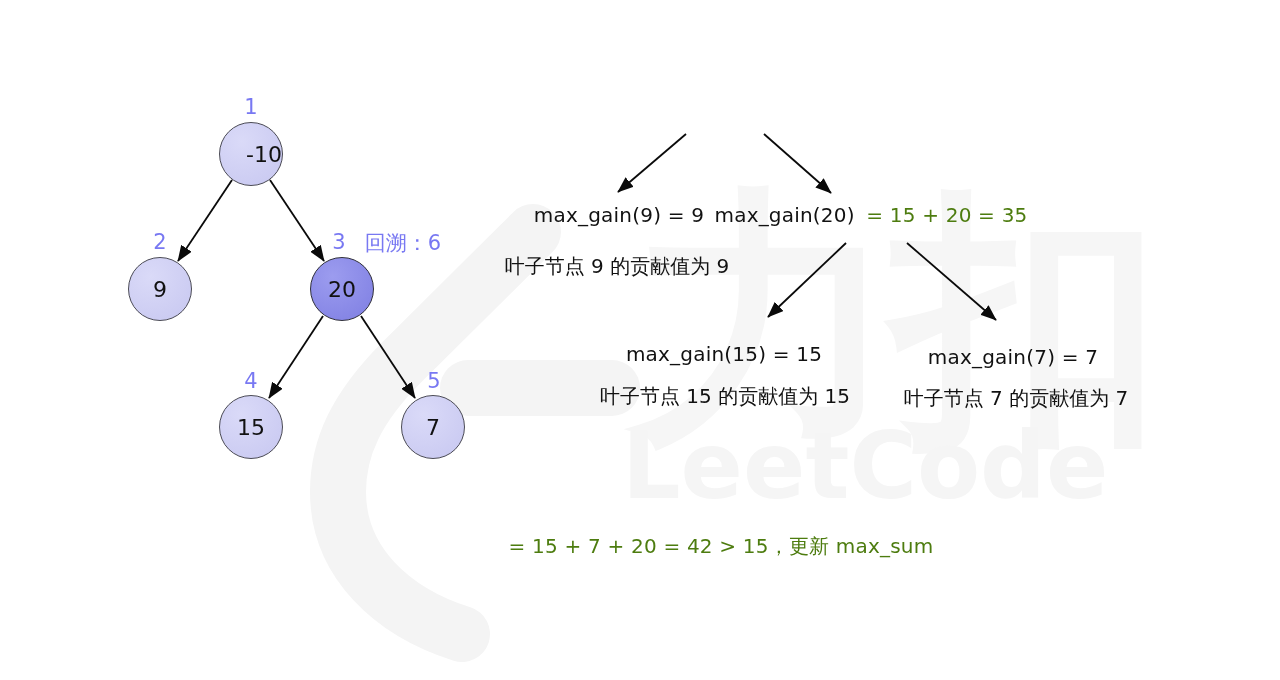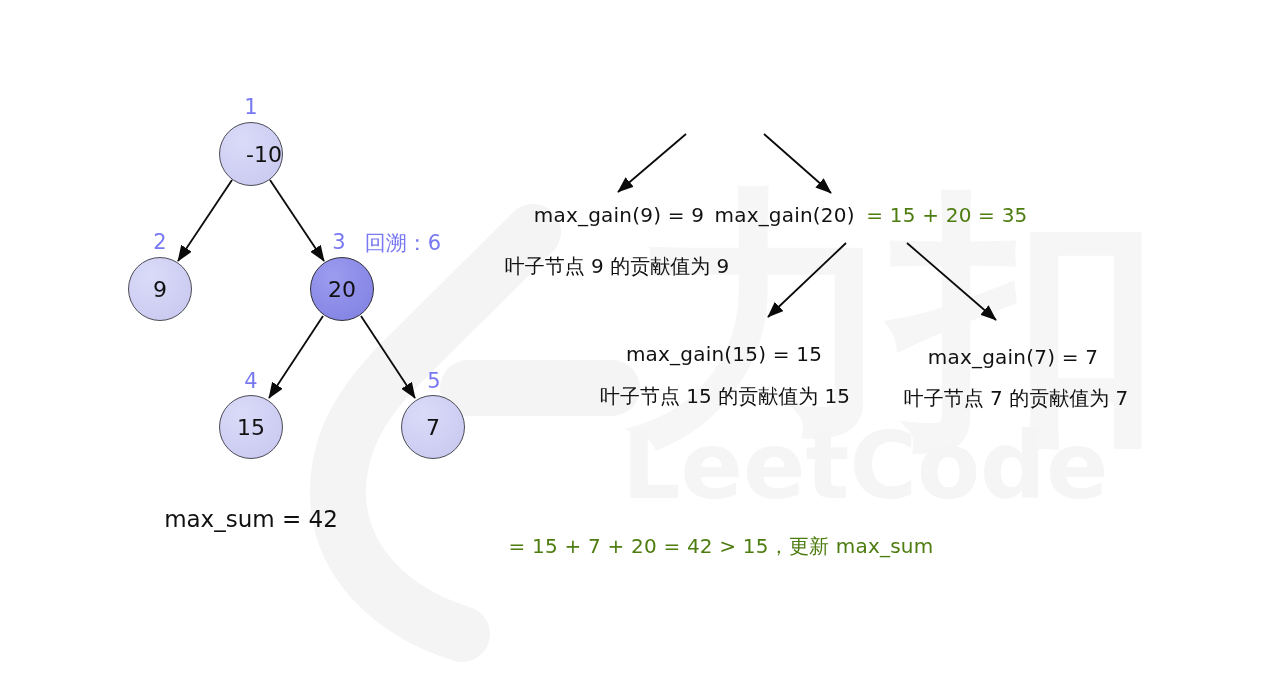--- a/index.html
+++ b/index.html
@@ -81,21 +81,20 @@
   <div class="txt lbl" style="left:251px;top:381px;">4</div>
   <div class="node" style="left:251px;top:427px;">
     <span>15</span>
   </div>
 
   <div class="txt lbl" style="left:434px;top:381px;">5</div>
   <div class="node" style="left:433px;top:427px;">
     <span>7</span>
   </div>
 
-  <div class="txt maxsum" style="left:251px;top:519px;">max_sum = 42</div>
 
 
   <div class="txt code" style="left:619px;top:215px;">max_gain(9) = 9</div>
   <div class="txt cn" style="left:617px;top:266px;">叶子节点 9 的贡献值为 9</div>
 
   <div class="txt code" style="left:871px;top:215px;">
     <span>max_gain(20)</span>
     <span class="red" style="margin-left:5px;">= 15 + 20 = 35</span>
   </div>
 

